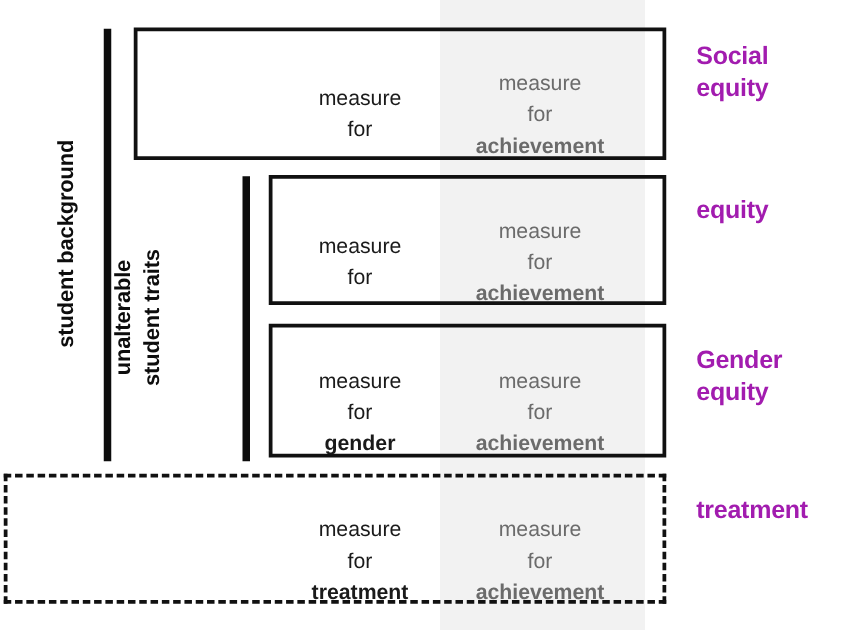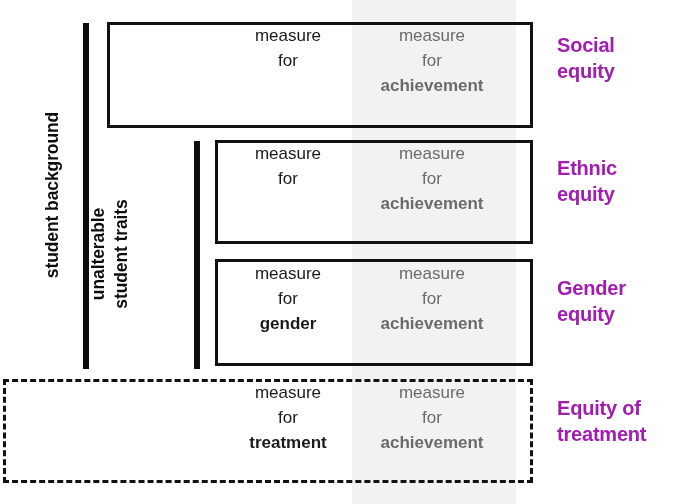--- a/index.html
+++ b/index.html
@@ -83,21 +83,21 @@
   #box-ses       { left: 107px; top: 22px;  width: 426px; height: 106px; }
   #box-ethnicity { left: 215px; top: 140px; width: 318px; height: 104px; }
   #box-gender    { left: 215px; top: 259px; width: 318px; height: 107px; }
   #box-treatment { left: 3px;   top: 379px; width: 530px; height: 104px; }
 
   
   .cells {
     position: absolute;
     z-index: 4;
     display: flex;
-    align-items: flex-start;
+    align-items: center;
     height: 136px;
   }
   .cell {
     text-align: center;
     font-size: 17px;
     line-height: 25px;
   }
   .cell .l1, .cell .l2 { font-weight: normal; }
   .cell .l3 { font-weight: bold; }
   .cell-trait { width: 124px; color: #1a1a1a; }
@@ -165,21 +165,20 @@
       <div class="l1">measure</div>
       <div class="l2">for</div>
     </div>
     <div class="cell cell-outcome">
       <div class="l1">measure</div>
       <div class="l2">for</div>
       <div class="l3">achievement</div>
     </div>
   </div>
   <div class="equity-label" id="equity-ethnic">
-    <div>Ethnic</div>
     <div>equity</div>
   </div>
 
   <div class="row-box solid" id="box-gender"></div>
   <div class="cells" id="cells-gender">
     <div class="cell cell-trait">
       <div class="l1">measure</div>
       <div class="l2">for</div>
       <div class="l3">gender</div>
     </div>
@@ -201,17 +200,16 @@
       <div class="l2">for</div>
       <div class="l3">treatment</div>
     </div>
     <div class="cell cell-outcome">
       <div class="l1">measure</div>
       <div class="l2">for</div>
       <div class="l3">achievement</div>
     </div>
   </div>
   <div class="equity-label" id="equity-treatment">
-    <div>Equity of</div>
     <div>treatment</div>
   </div>
 
 </div>
 
 </body></html>

